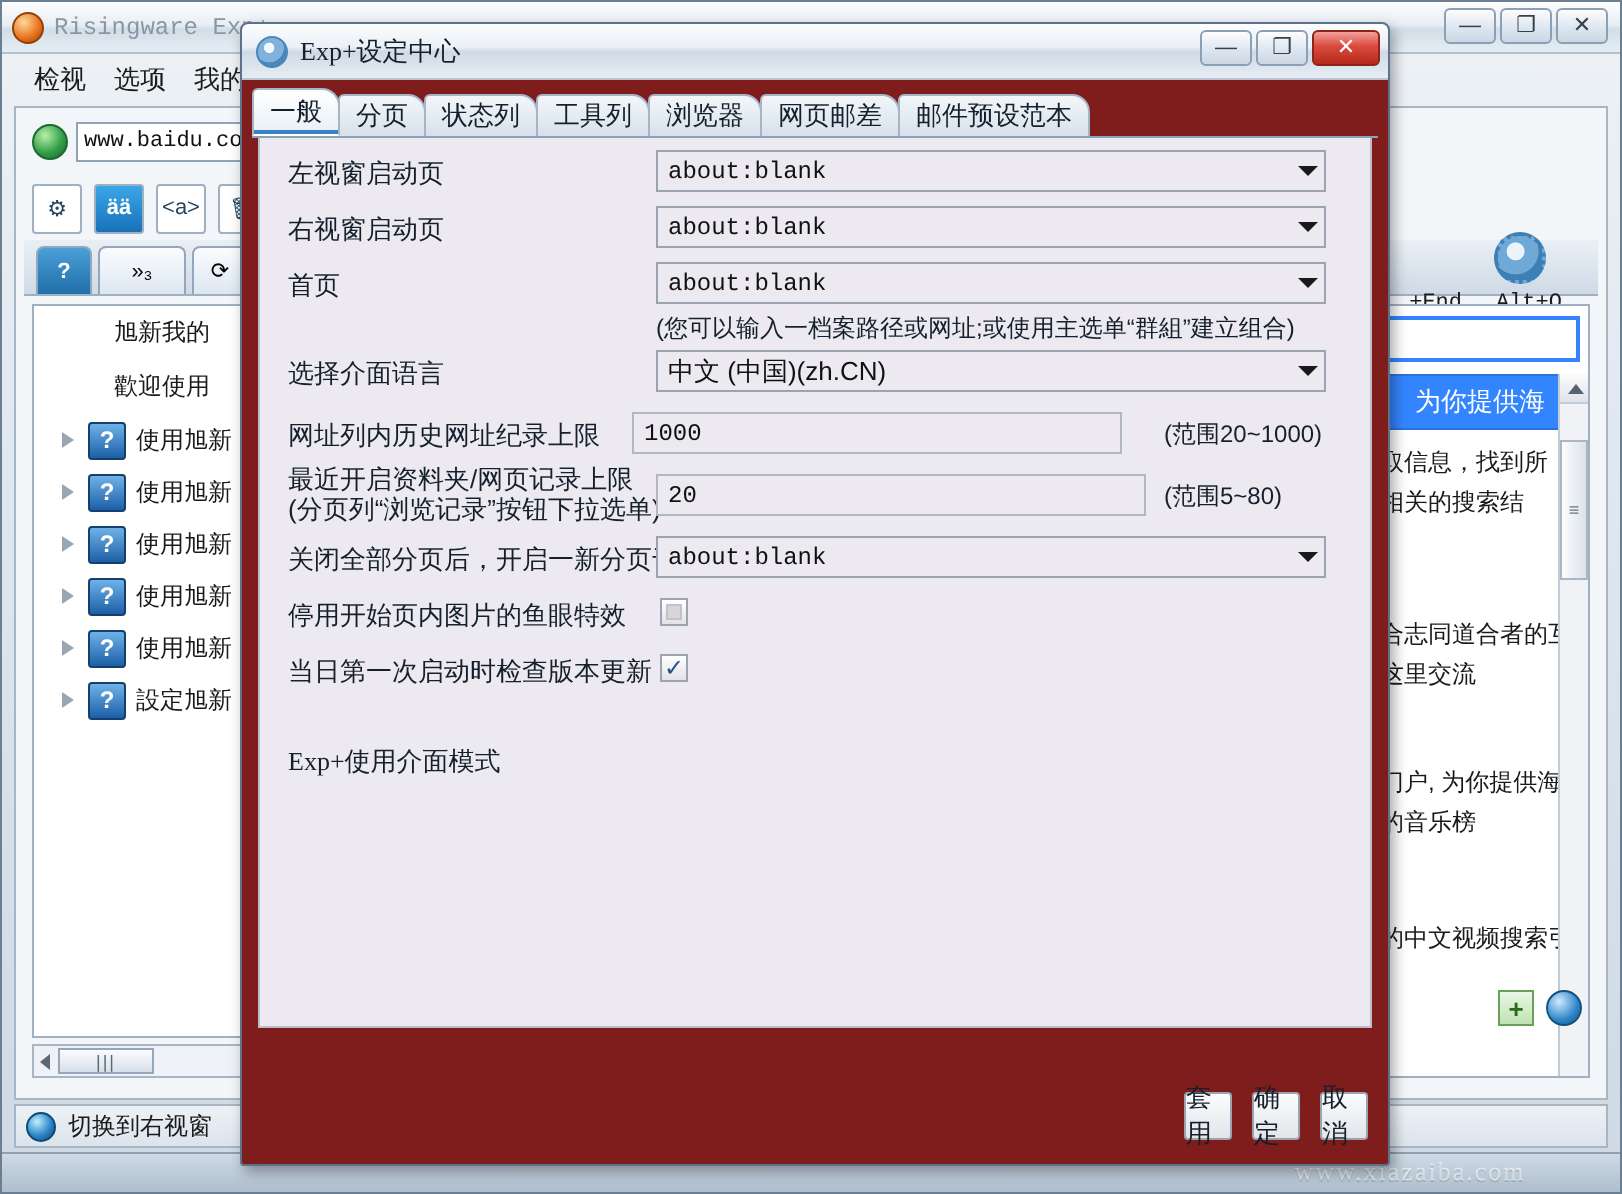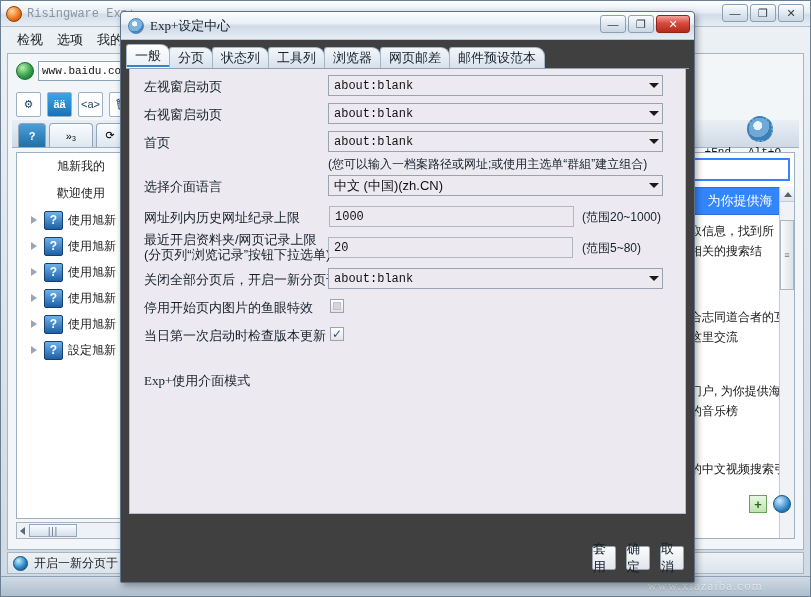--- a/index.html
+++ b/index.html
@@ -228,21 +228,21 @@
     position: absolute; right: 0px; bottom: 2px; width: 210px; height: 74px;
     color: rgba(255,255,255,0.55); font-size: 13px;
     font-family: "Liberation Serif","DejaVu Serif",serif;
     display: flex; align-items: flex-end; justify-content: center;
     letter-spacing: 1px; pointer-events: none; text-shadow: 0 1px 0 rgba(0,0,0,0.12);
   }
 
   
   #dialog {
     position: absolute; left: 120px; top: 11px; width: 575px; height: 572px;
-    background: #404040; border: 1px solid #5d728a; border-radius: 4px 4px 2px 2px;
+    background: #7f1d1d; border: 1px solid #5d728a; border-radius: 4px 4px 2px 2px;
     box-shadow: 2px 3px 7px rgba(0,0,0,0.35);
   }
   #dlg-titlebar {
     height: 28px; border-radius: 3px 3px 0 0; position: relative;
     background: linear-gradient(to bottom,#fcfdfe 0%, #eaf0f6 42%, #cfdae6 52%, #e6edf4 100%);
     border-bottom: 1px solid #b7c3d0;
     display: flex; align-items: center; padding-left: 7px;
   }
   #dlg-icon {
     width: 16px; height: 16px; border-radius: 50%; flex: none; margin-right: 6px;
@@ -467,21 +467,21 @@
         <div class="sthumb">≡</div>
       </div>
     </div>
 
     <div id="plus-btn">+</div>
     <div id="clock-btn"></div>
   </div>
 
   <div id="bg-statusbar">
     <span id="status-globe"></span>
-    <span id="status-text">开启一新分页于</span>
+    <span id="status-text">切换到右视窗</span>
   </div>
 
   <div id="status-panels">
     <div class="spanel">
         <span class="arrowg">⇚</span>
       </div>
     <div class="spanel">
         <span class="arrowg">⇛</span>
       </div>
     <div class="spanel">
@@ -551,21 +551,21 @@
 
     <div class="flabel" style="top:110px;">选择介面语言</div>
     <div class="combo" style="left:198px; top:106px; width:335px;">
       <span class="cval cjk">中文 (中国)(zh.CN)</span>
       <span class="carrow">
           <i></i>
         </span>
     </div>
 
     <div class="flabel" style="top:141px;">网址列内历史网址纪录上限</div>
-    <div class="txtbox" style="left:199px; top:137px; width:245px;">1000</div>
+    <div class="txtbox" style="left:186px; top:137px; width:245px;">1000</div>
     <div class="hint" style="left:452px; top:140px;">(范围20~1000)</div>
 
     <div class="flabel" style="top:163px;">最近开启资料夹/网页记录上限
  (分页列“浏览记录”按钮下拉选单)</div>
     <div class="txtbox" style="left:198px; top:168px; width:245px;">20</div>
     <div class="hint" style="left:452px; top:171px;">(范围5~80)</div>
 
     <div class="flabel" style="top:203px;">关闭全部分页后，开启一新分页于</div>
     <div class="combo" style="left:198px; top:199px; width:335px;">
       <span class="cval">about:blank</span>

